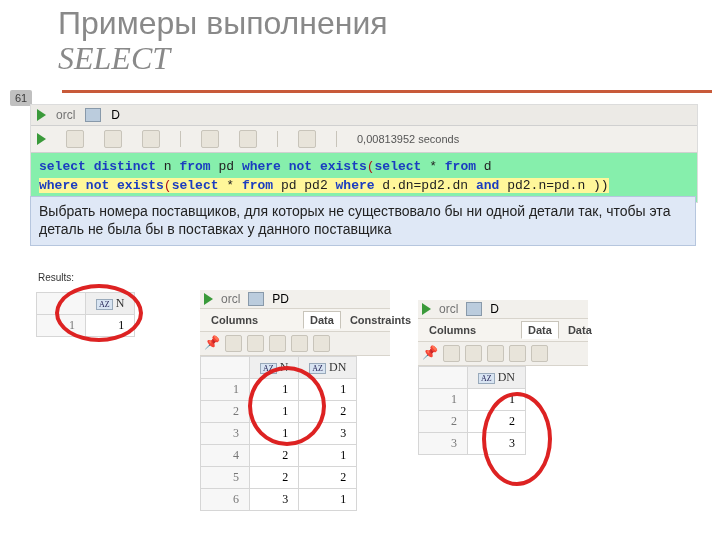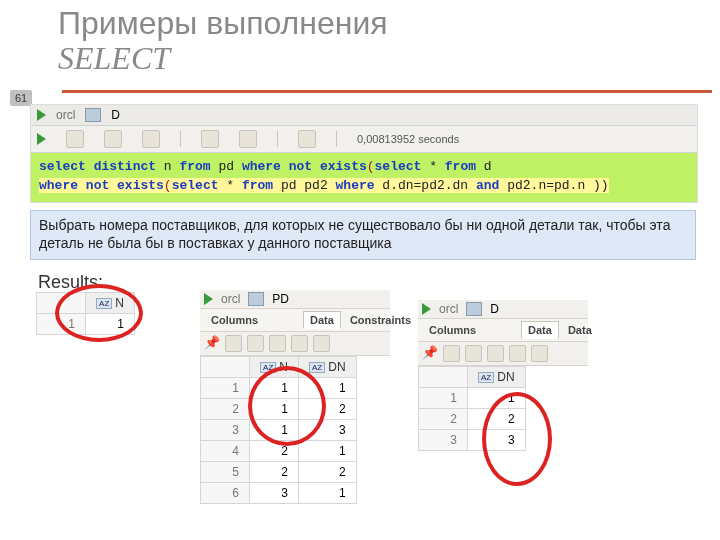--- a/index.html
+++ b/index.html
@@ -93,62 +93,63 @@
     width: 16px; height: 16px;
     background: #e8e4da;
     border: 1px solid #c8c4ba;
     border-radius: 2px;
     display: inline-block;
   }
   .sep {
     width: 1px; height: 16px; background: #c8c4ba;
   }
   .sql-area {
-    background: #bef264;
+    background: #86efac;
     font-family: "Courier New", monospace;
     font-size: 13px;
     padding: 5px 8px 6px 8px;
     line-height: 1.45;
     white-space: pre;
     color: #222;
   }
   .sql-area span { white-space: pre; }
   .kw { color: #1a3cc0; font-weight: bold; }
   .op { color: #b01818; }
   .hl { background: #fff79a; }
   .explain-box {
     position: absolute;
     left: 30px;
-    top: 210px;
+    top: 196px;
     width: 648px;
     background: #dfe8f6;
     border: 1px solid #b6c6de;
     padding: 6px 8px;
     font-size: 14px;
     color: #222;
     line-height: 1.28;
   }
   .results-label {
     position: absolute;
     left: 38px;
     top: 272px;
-    font-size: 18px;
+    font-size: 10px;
     color: #333;
   }
   
   .small-grid {
     position: absolute;
     left: 36px;
     top: 292px;
     font-size: 12px;
     background: #fff;
   }
   .grid table {
     border-collapse: collapse;
     font-size: 12px;
+    font-family: Liberation Serif, serif;
   }
   .grid th, .grid td {
     border: 1px solid #d6d6d6;
     padding: 3px 10px;
     text-align: right;
     background: #fff;
     min-width: 28px;
   }
   .grid th {
     background: #efefef;

